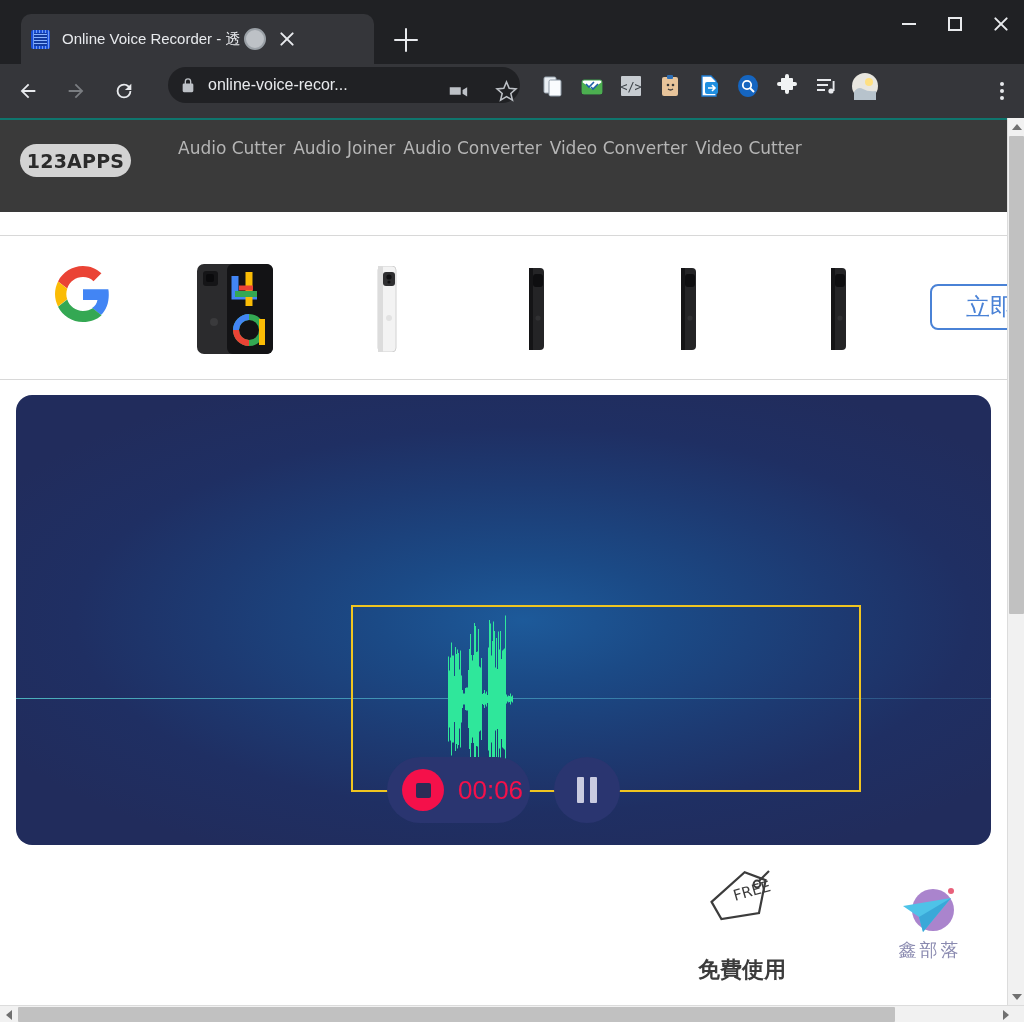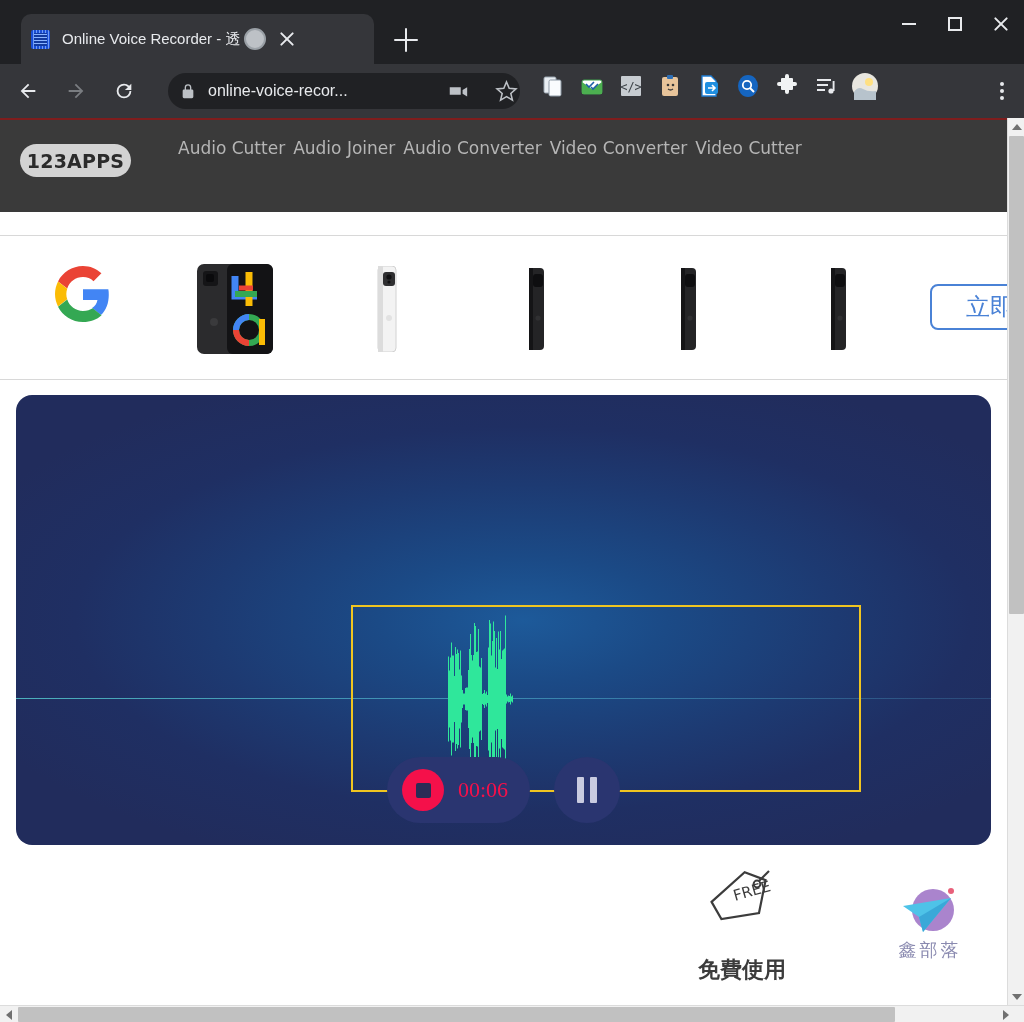--- a/index.html
+++ b/index.html
@@ -2,21 +2,21 @@
 <html><head>
 <meta charset="utf-8">
 <style>
   * { box-sizing: border-box; margin: 0; padding: 0; }
   html, body {
     width: 1024px; height: 1022px;
     overflow: hidden;
     font-family: "Liberation Sans", sans-serif;
     background: #202124;
   }
-  #app { position: relative; width: 1024px; height: 801px; background: #7f1d1d; }
+  #app { position: relative; width: 1024px; height: 801px; background: #0f766e; }
 
   
   .tabstrip {
     position: absolute; left: 0; top: 0; width: 1024px; height: 64px;
     background: #202124;
   }
   .tab {
     position: absolute; left: 21px; top: 14px;
     width: 353px; height: 50px;
     background: #35363a;
@@ -78,21 +78,21 @@
 
   
   .toolbar {
     position: absolute; left: 0; top: 64px; width: 1024px; height: 54px;
     background: #35363a; display: flex; align-items: center;
   }
   .navbtn { width: 40px; height: 40px; margin-left: 8px; display:flex; align-items:center; justify-content:center; cursor:pointer; }
   .navbtn svg { display:block; }
 
   .omnibox {
-    position: absolute; left: 168px; top: 9px; width: 352px; height: 36px;
+    position: absolute; left: 168px; top: 3px; width: 352px; height: 36px;
     background: #202124; border-radius: 18px; display: flex; align-items: center;
     padding: 0 12px;
   }
   .lock { width: 16px; flex:0 0 16px; margin-right: 12px; }
   .url { color: #e8eaed; font-size: 16px; white-space: nowrap; overflow: hidden; }
 
   .ext-row { position: absolute; left: 538px; top: 7px; display: flex; align-items: center; gap: 9px; }
   .ext { width: 30px; height: 30px; border-radius: 4px; cursor: pointer;
          display:flex; align-items:center; justify-content:center; position: relative; }
   .menu-dots { position:absolute; right: 10px; top: 15px; width: 24px; height: 24px; cursor:pointer;
@@ -158,21 +158,21 @@
   .controls { position: absolute; left: 0; right: 0; top: 362px; display: flex; justify-content: center; gap: 24px; }
   .stopwrap {
     width: 143px; height: 66px; border-radius: 33px; background: #2a3570;
     display: flex; align-items: center; padding-left: 15px; cursor: pointer;
   }
   .stopdot {
     width: 42px; height: 42px; border-radius: 50%; background: #f5104a;
     display:flex; align-items:center; justify-content:center; flex:0 0 42px;
   }
   .stopdot span { width: 15px; height: 15px; background: #2a2c56; border-radius: 2px; display:block; }
-  .timer { color: #f5104a; font-size: 22px; margin-left: 14px; font-family: Liberation Serif, serif; }
+  .timer { color: #f5104a; font-size: 26px; margin-left: 14px; font-family: Liberation Sans, sans-serif; }
   .pausebtn {
     width: 66px; height: 66px; border-radius: 50%; background: #2a3570;
     display:flex; align-items:center; justify-content:center; gap: 6px; cursor:pointer;
   }
   .pausebtn i { width: 7px; height: 26px; background: #c9cbe0; border-radius: 1px; display:block; }
 
   
   .features { position: absolute; left: 0; top: 745px; width: 1007px; height: 140px; background: #fff; }
   .feat { position: absolute; text-align: center; }
   .feat-title {

